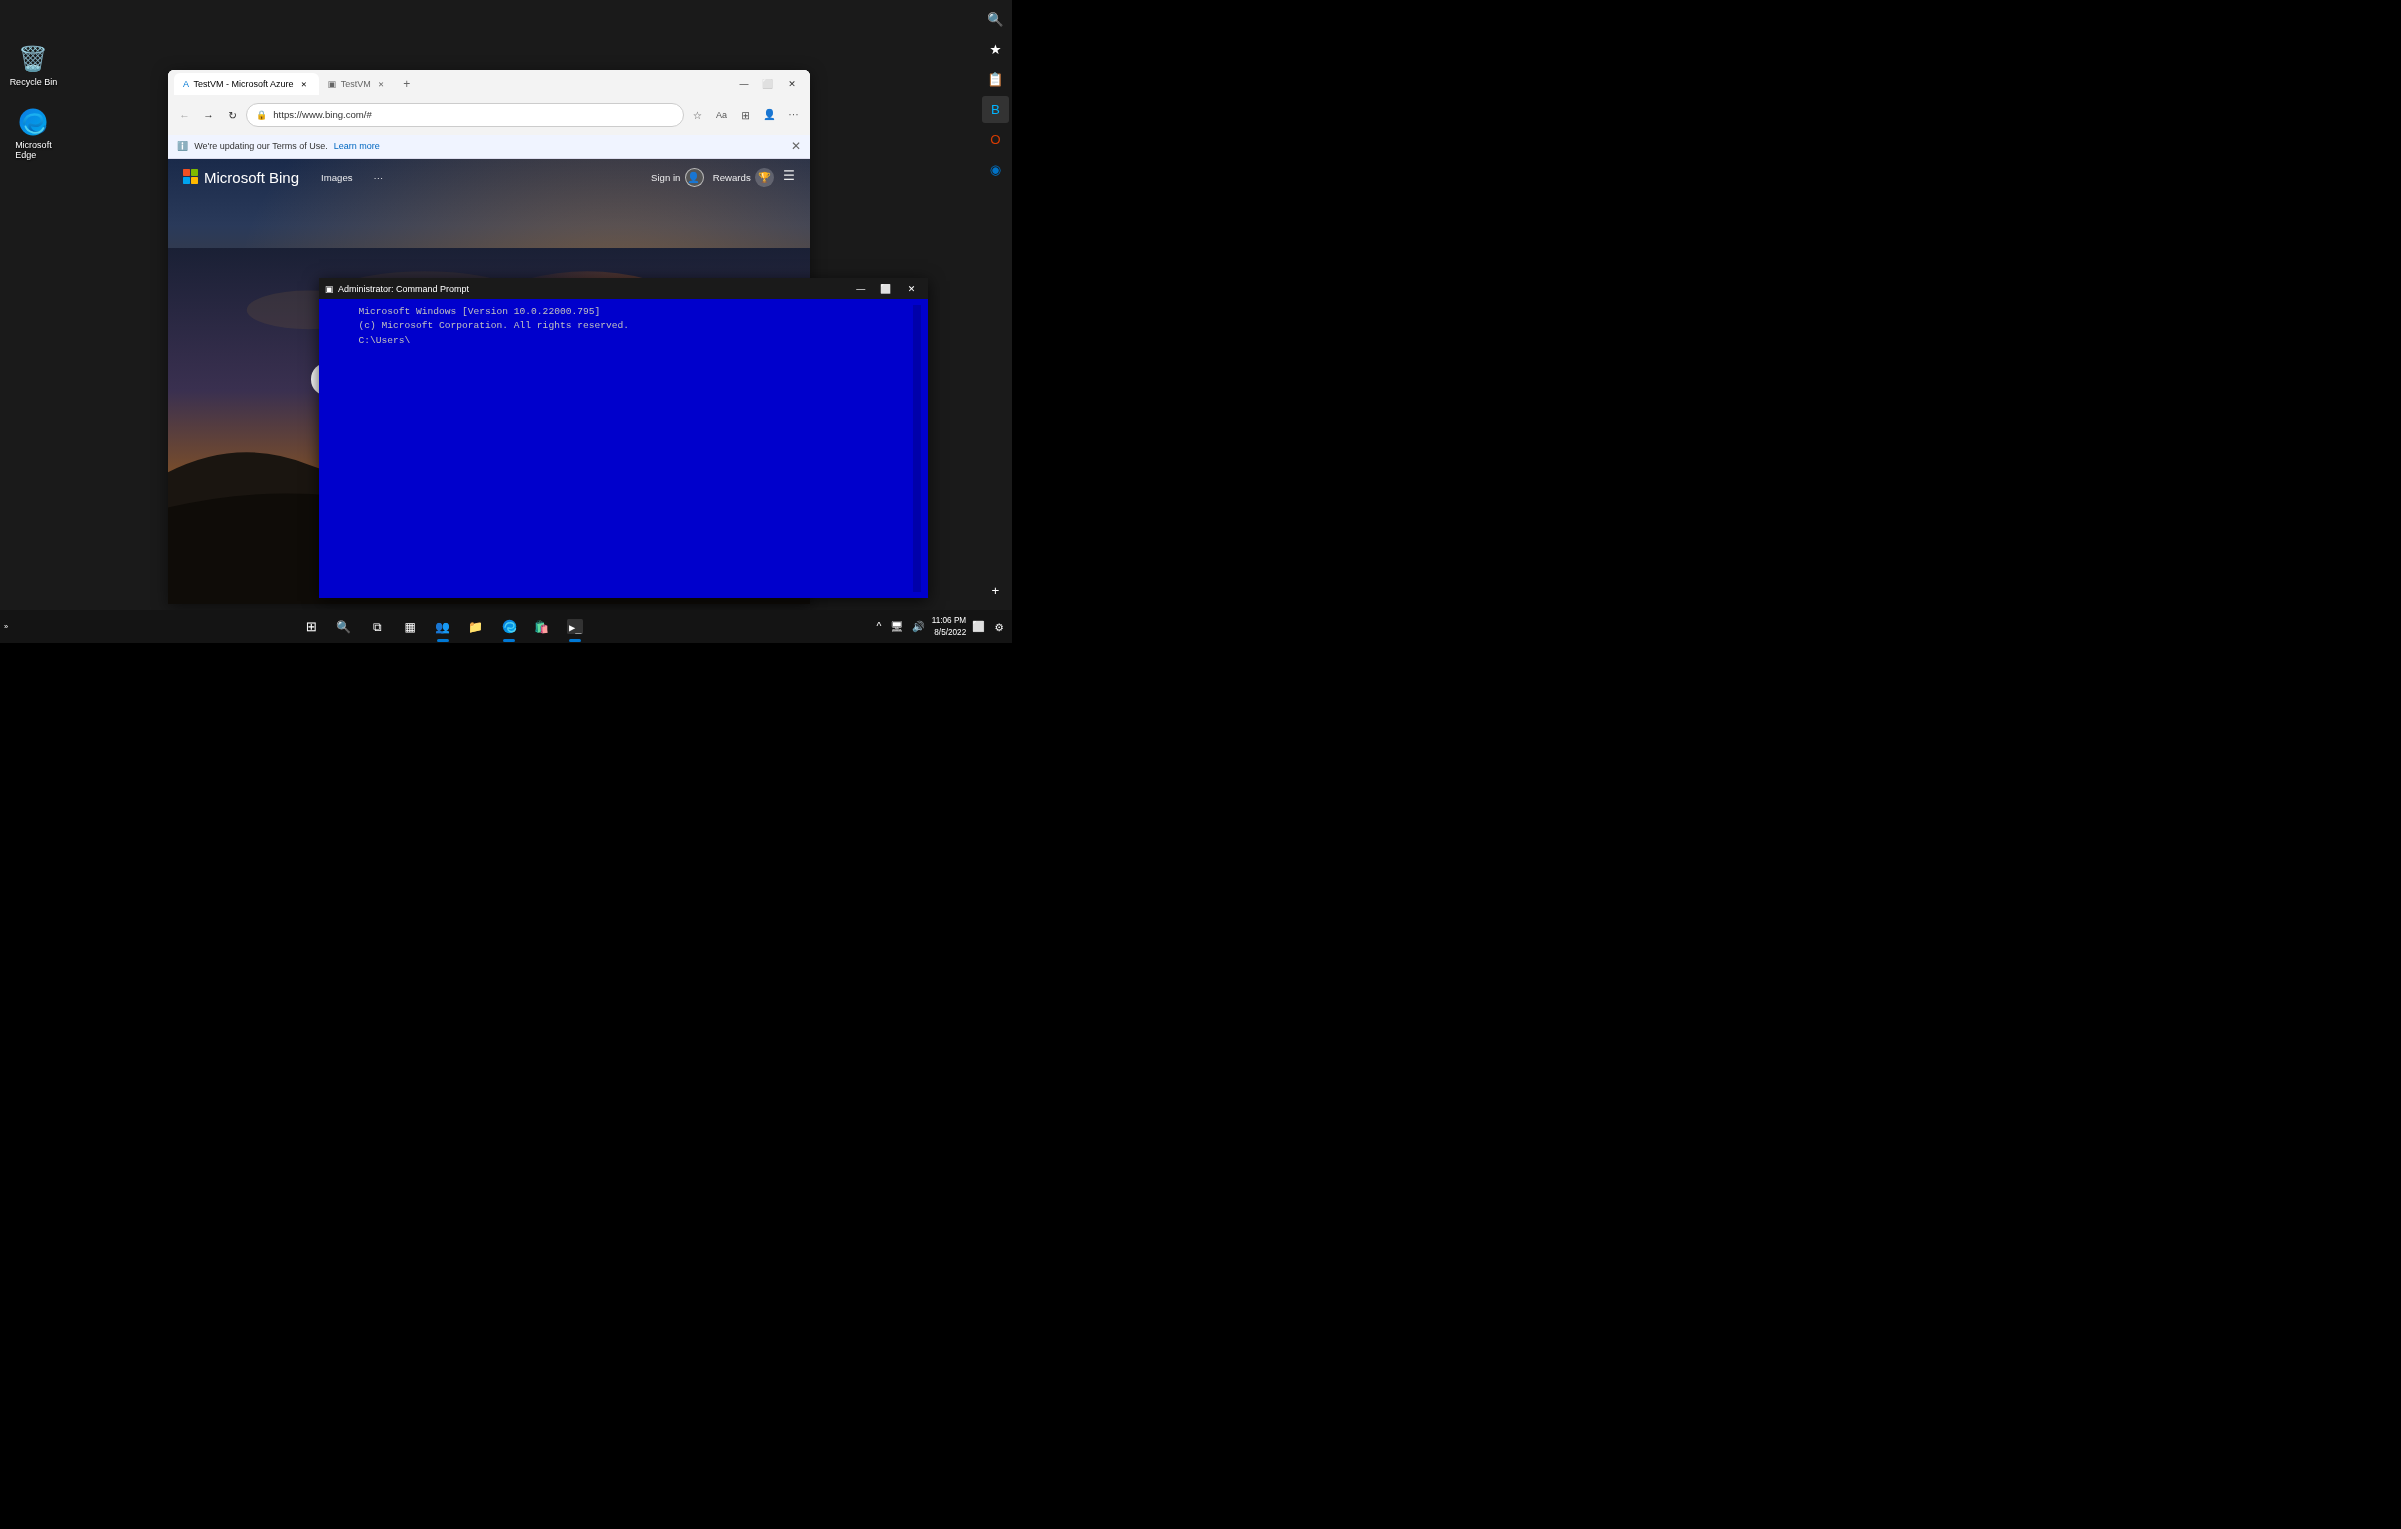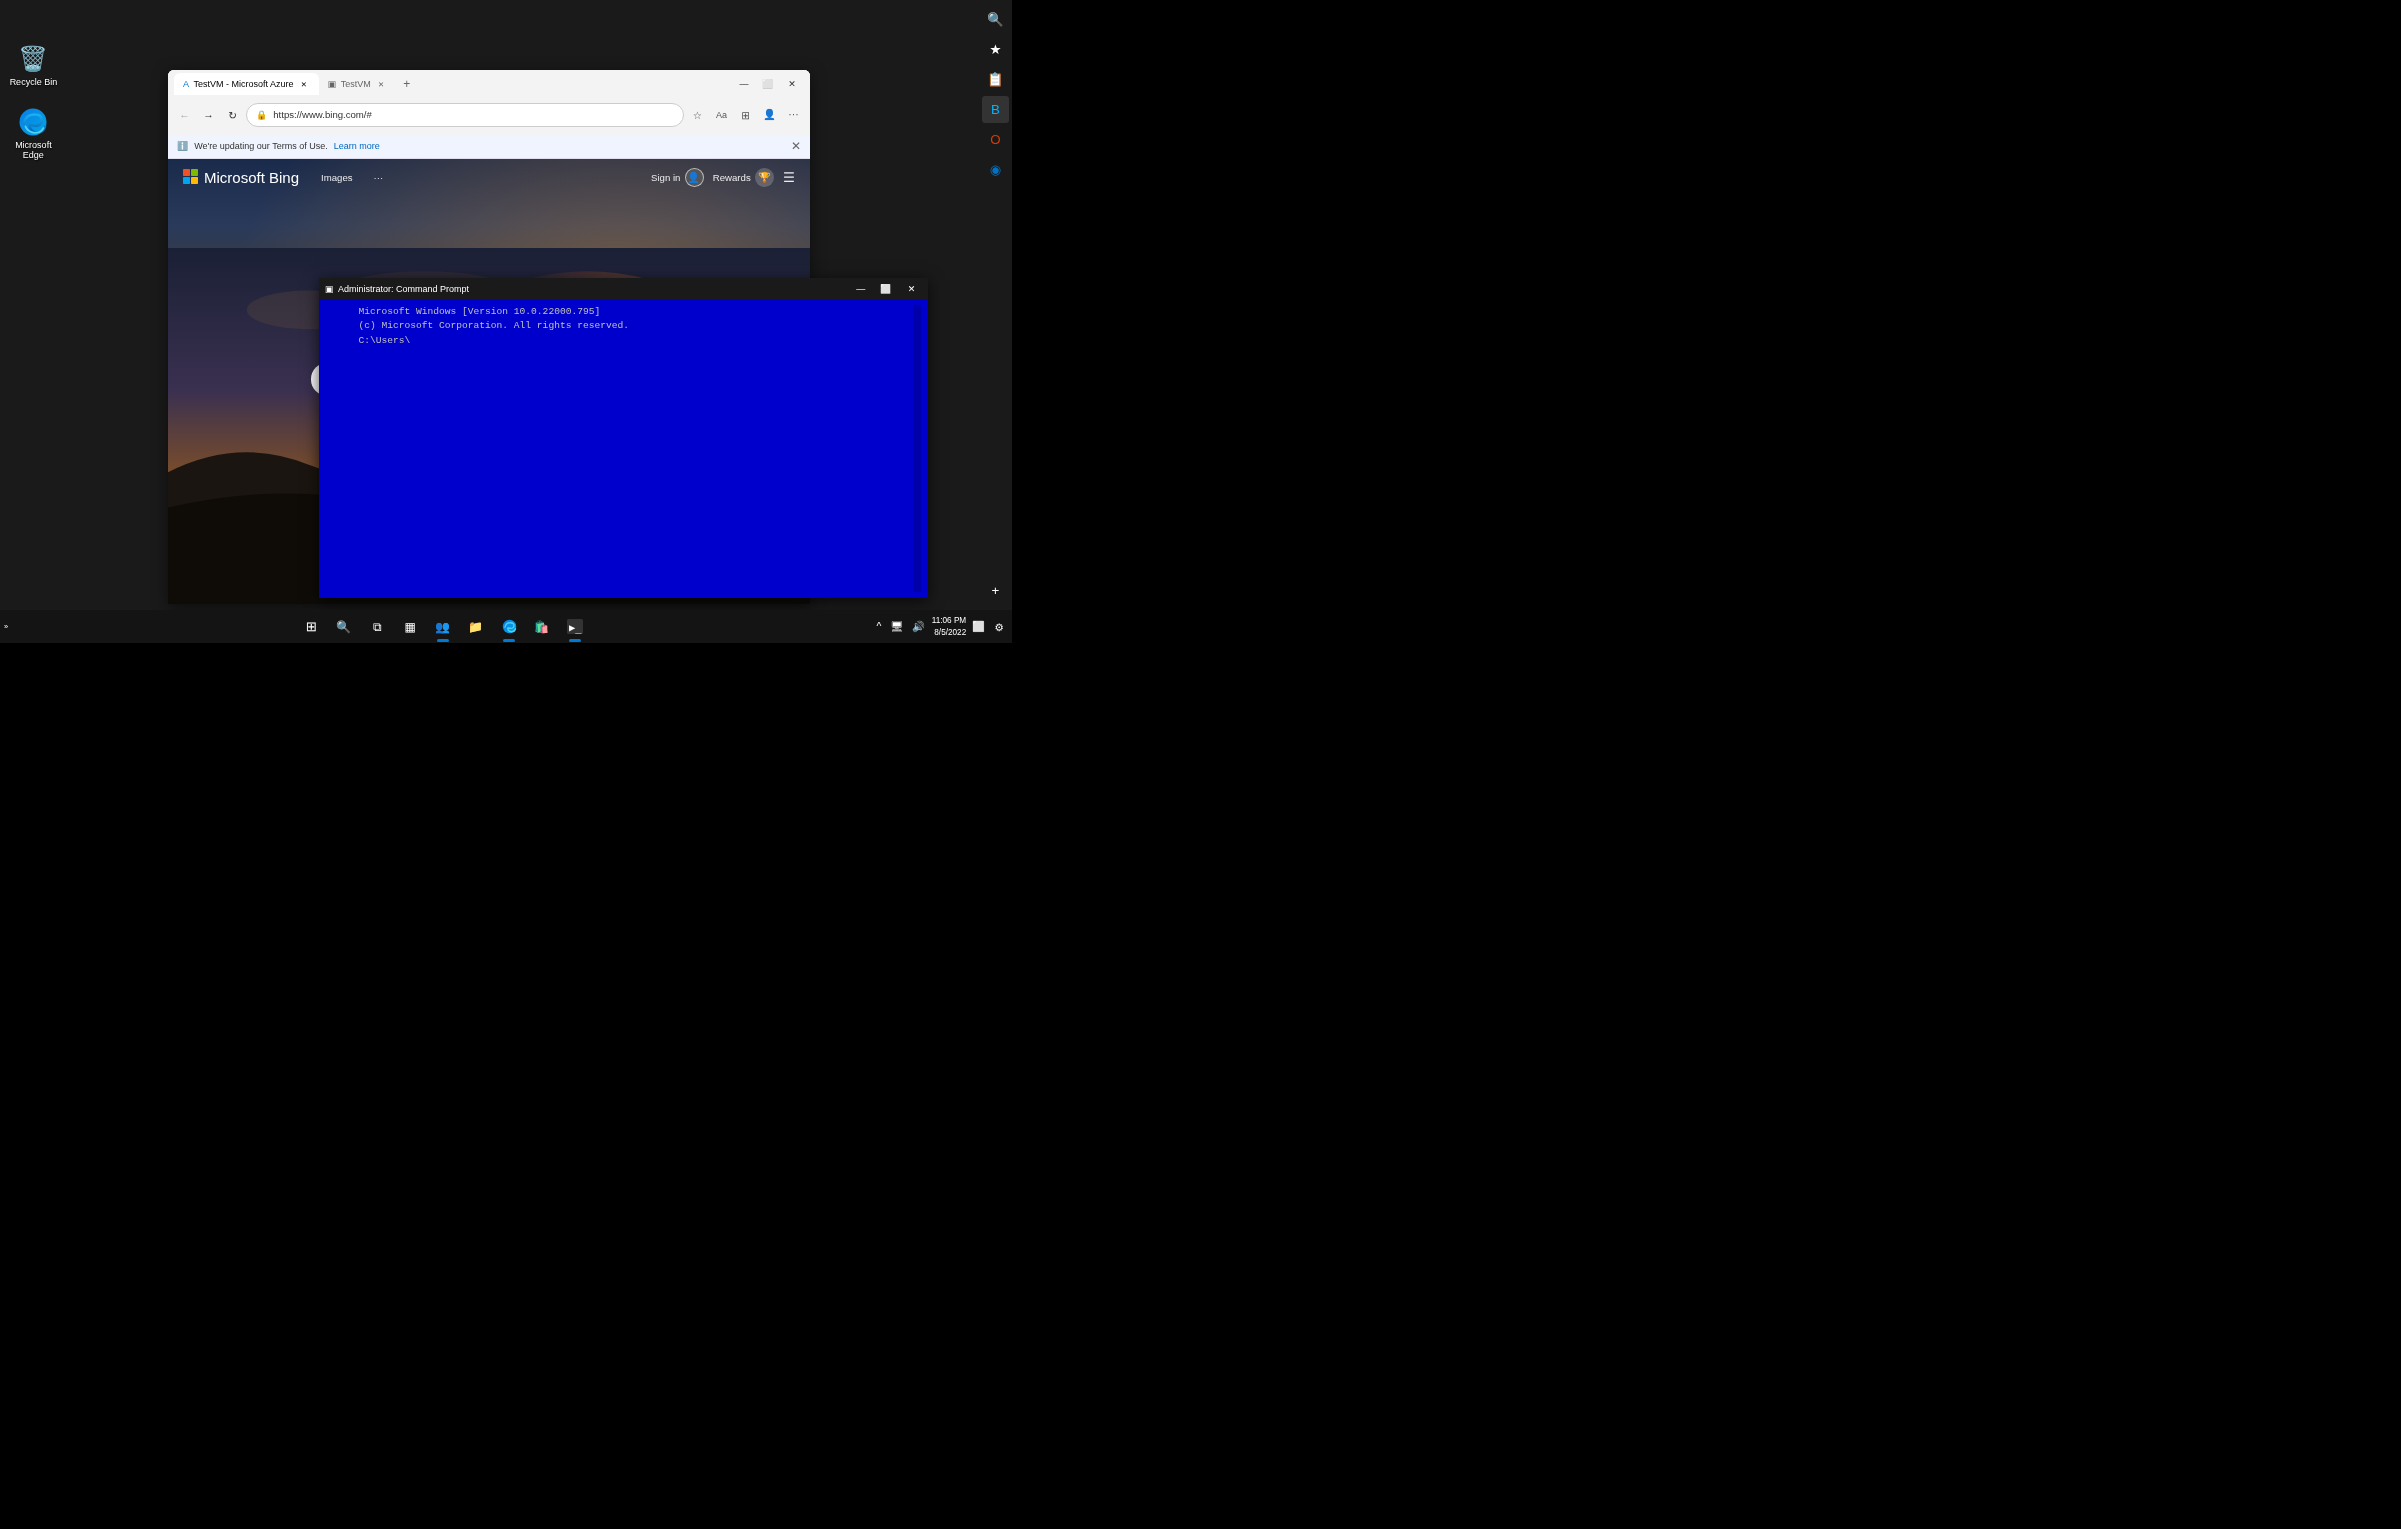--- a/index.html
+++ b/index.html
@@ -62,21 +62,20 @@
       width: 30px;
       height: 30px;
       display: flex;
       align-items: center;
       justify-content: center;
       font-size: 24px;
     }
     #edge-icon .label {
       color: #fff;
       font-size: 9px;
-      text-align: center;
       margin-top: 3px;
       text-shadow: 0.7px 0.7px 1.5px #000;
     }
 
     
     #taskbar {
       position: absolute;
       bottom: 0;
       left: 0;
       width: 100%;
@@ -343,21 +342,21 @@
     }
     .bing-nav-item {
       color: rgba(255,255,255,0.9);
       font-size: 9.6px;
       cursor: pointer;
       padding: 3px 0;
     }
     #bing-right-nav {
       margin-left: auto;
       display: flex;
-      align-items: center;
+      align-items: flex-start;
       gap: 9px;
     }
     .bing-sign-in {
       display: flex;
       align-items: center;
       gap: 4.4px;
       color: rgba(255,255,255,0.9);
       font-size: 9.6px;
       cursor: pointer;
     }

